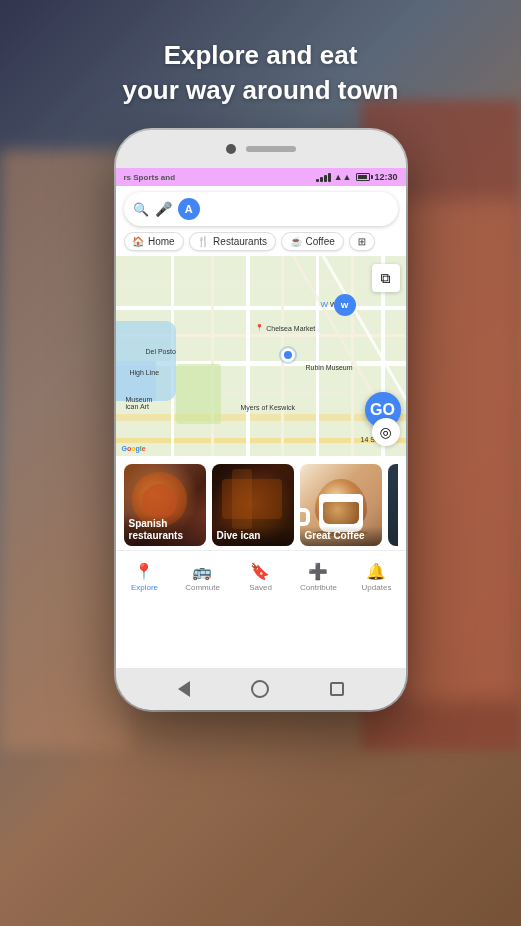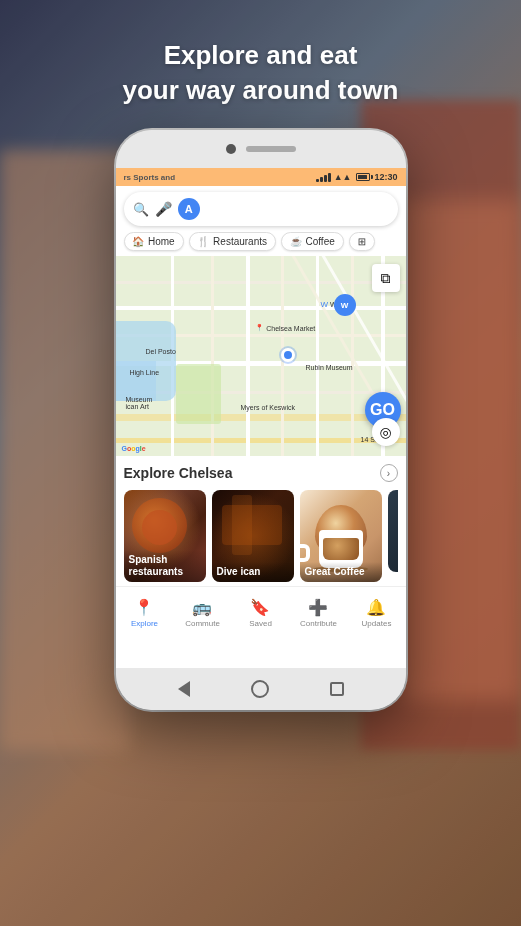--- a/index.html
+++ b/index.html
@@ -140,21 +140,21 @@
       flex: 1;
       background: #fff;
       overflow: hidden;
       position: relative;
       height: calc(580px - 80px);
     }
 
     
     .status-bar {
       height: 18px;
-      background: #fdba74;
+      background: #f0abfc;
       display: flex;
       align-items: center;
       justify-content: flex-end;
       padding: 0 8px;
       font-size: 9px;
       font-weight: bold;
       color: #333;
     }
     .status-bar-left {
       flex: 1;
@@ -374,21 +374,21 @@
     }
 
     
     .cards-row {
       display: flex;
       gap: 6px;
       overflow: hidden;
     }
     .card {
       width: 82px;
-      height: 92px;
+      height: 82px;
       border-radius: 8px;
       overflow: hidden;
       position: relative;
       flex-shrink: 0;
       padding-left: 48px;
     }
     .card-bg {
       width: 100%; height: 100%;
       position: absolute;
       inset: 0;
@@ -608,24 +608,20 @@
       <div class="map-layers-btn">
         <span>⧉</span>
       </div>
 
       <div class="google-logo">
         <span>G</span><span>o</span><span>o</span><span>g</span><span>l</span><span>e</span>
       </div>
     </div>
 
     <div class="explore-section">
-      <div class="explore-header">
-        <span class="explore-title">Explore Chelsea</span>
-        <div class="explore-arrow">›</div>
-      </div>
 
       <div class="cards-row">
 
         <div class="card">
           <div class="card-bg card-bg-1">
 
             <div style="position:absolute; top:8px; left:8px; width:55px; height:55px; border-radius:50%; background:radial-gradient(circle at 40% 40%, #d4732a, #8B3010); opacity:0.9;"></div>
             <div style="position:absolute; top:20px; left:18px; width:35px; height:35px; border-radius:50%; background:#c05020; opacity:0.7;"></div>
           </div>
           <div class="card-label">

